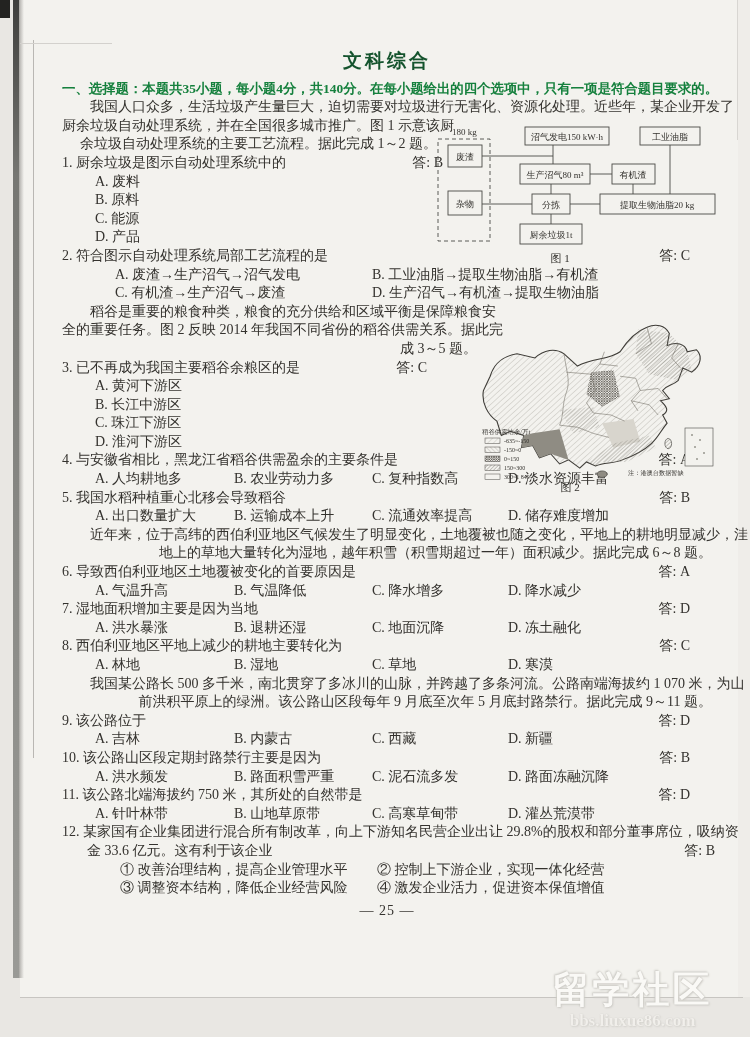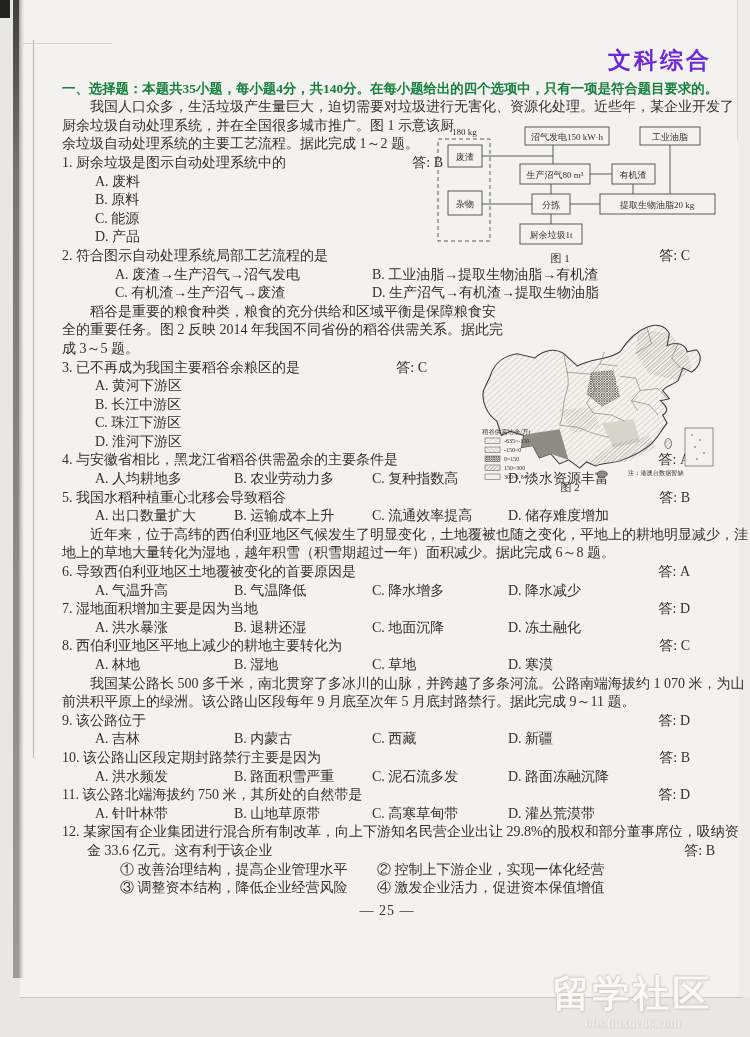--- a/index.html
+++ b/index.html
@@ -21,24 +21,24 @@
   }
   .binding-soft { position:absolute; left:19px; top:0; width:5px; height:978px;
     background:linear-gradient(90deg,rgba(120,118,114,.55),rgba(120,118,114,0)); }
   .corner-mark { position:absolute; left:0; top:0; width:10px; height:18px; background:#232321; }
   .vline-left { position:absolute; left:33px; top:40px; width:1px; height:718px; background:#b9b7b3; }
   .hline-top { position:absolute; left:20px; top:43px; width:92px; height:1px; background:#d3d1cd; }
   .vline-right { position:absolute; left:737px; top:0; width:1px; height:140px; background:#d8d6d2; }
   .bottom-edge { position:absolute; left:20px; top:997px; width:723px; height:1px; background:#c7c5c1; }
 
   .content { position:absolute; left:62px; top:52px; width:650px; line-height:18.6px; font-size:14px; }
-  .title { font-size:23px; font-weight:bold; text-align:right; letter-spacing:3px; margin:0 0 9px 0; color:#6d28d9; }
+  .title { font-size:19px; font-weight:bold; text-align:center; letter-spacing:3px; margin:0 0 9px 0; color:#14532d; }
   .section-heading { font-weight:bold; font-size:13.4px; white-space:nowrap; color:#15803d; }
 
-  .passage div { white-space:nowrap; }
+  .passage div { white-space:nowrap;text-align:right; }
   .indent { text-indent:2em; }
   .p1-rest { width:375px; }
   .p2 { width:415px; }
 
   .q { display:flex; white-space:nowrap; }
   .q .ans { margin-left:auto; }
   .q-full { width:628px; }
   .q-w1 { width:381px; }
   .q-w3 { width:365px; }
   .opts-stack { padding-left:33px; }
@@ -50,21 +50,21 @@
 
   .page-number { text-align:center; margin-top:4px; letter-spacing:1px; }
 
   .fig1 { position:absolute; left:435px; top:121px; }
   .fig2 { position:absolute; left:470px; top:313px; }
   svg text { fill:#34322e; font-family:"Liberation Serif","DejaVu Serif",serif; }
 
   .watermark { position:absolute; right:0px; bottom:6px; width:235px; text-align:center; pointer-events:none; }
   .wm-title { font-size:37px; font-weight:bold; letter-spacing:3px; color:#faf9f6;
     text-shadow:0 0 1px #c2c0bb, 1px 1px 2px #cfcdc8, -1px -1px 2px #cfcdc8; }
-  .wm-url { font-size:13px; font-weight:bold; color:#f1efeb; margin-top:-4px;
+  .wm-url { font-size:17px; font-weight:bold; color:#f1efeb; margin-top:-4px;
     text-shadow:0 0 1px #c8c6c1, 1px 1px 2px #d4d2cd; }
 </style>
 </head>
 <body>
 
 <div class="page">
   <div class="paper"></div>
   <div class="paper-right-strip"></div>
   <div class="binding"></div>
   <div class="binding-soft"></div>

